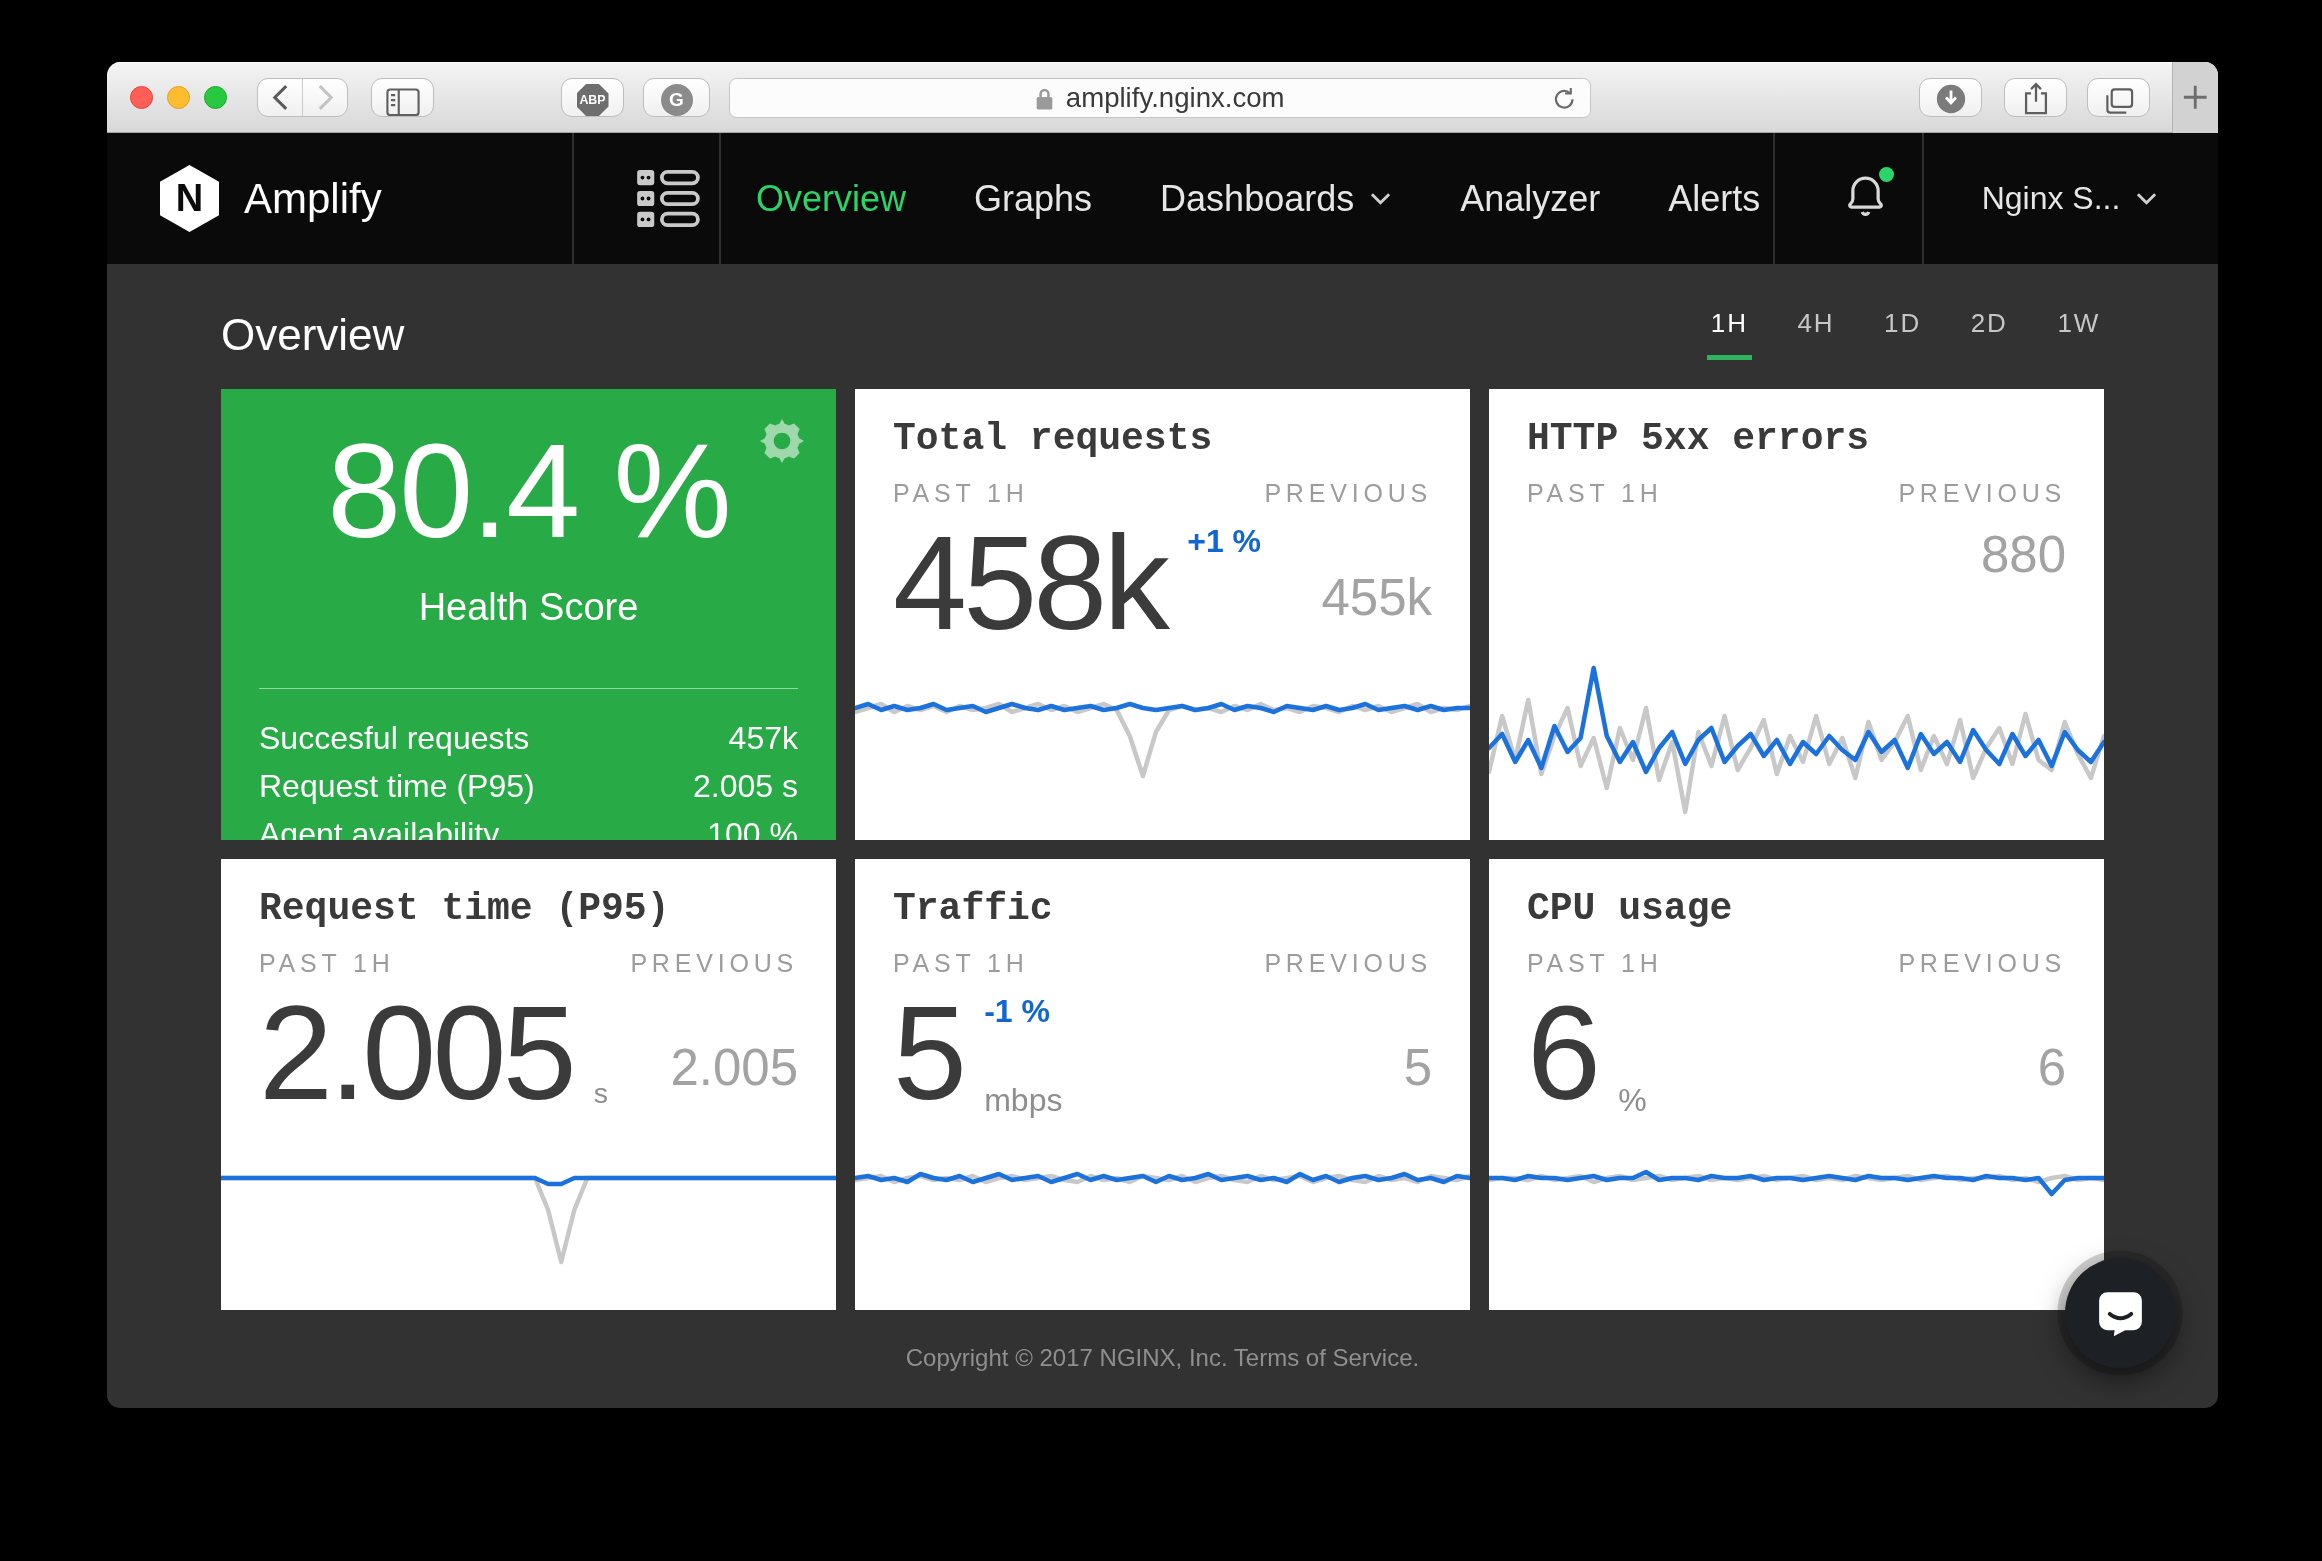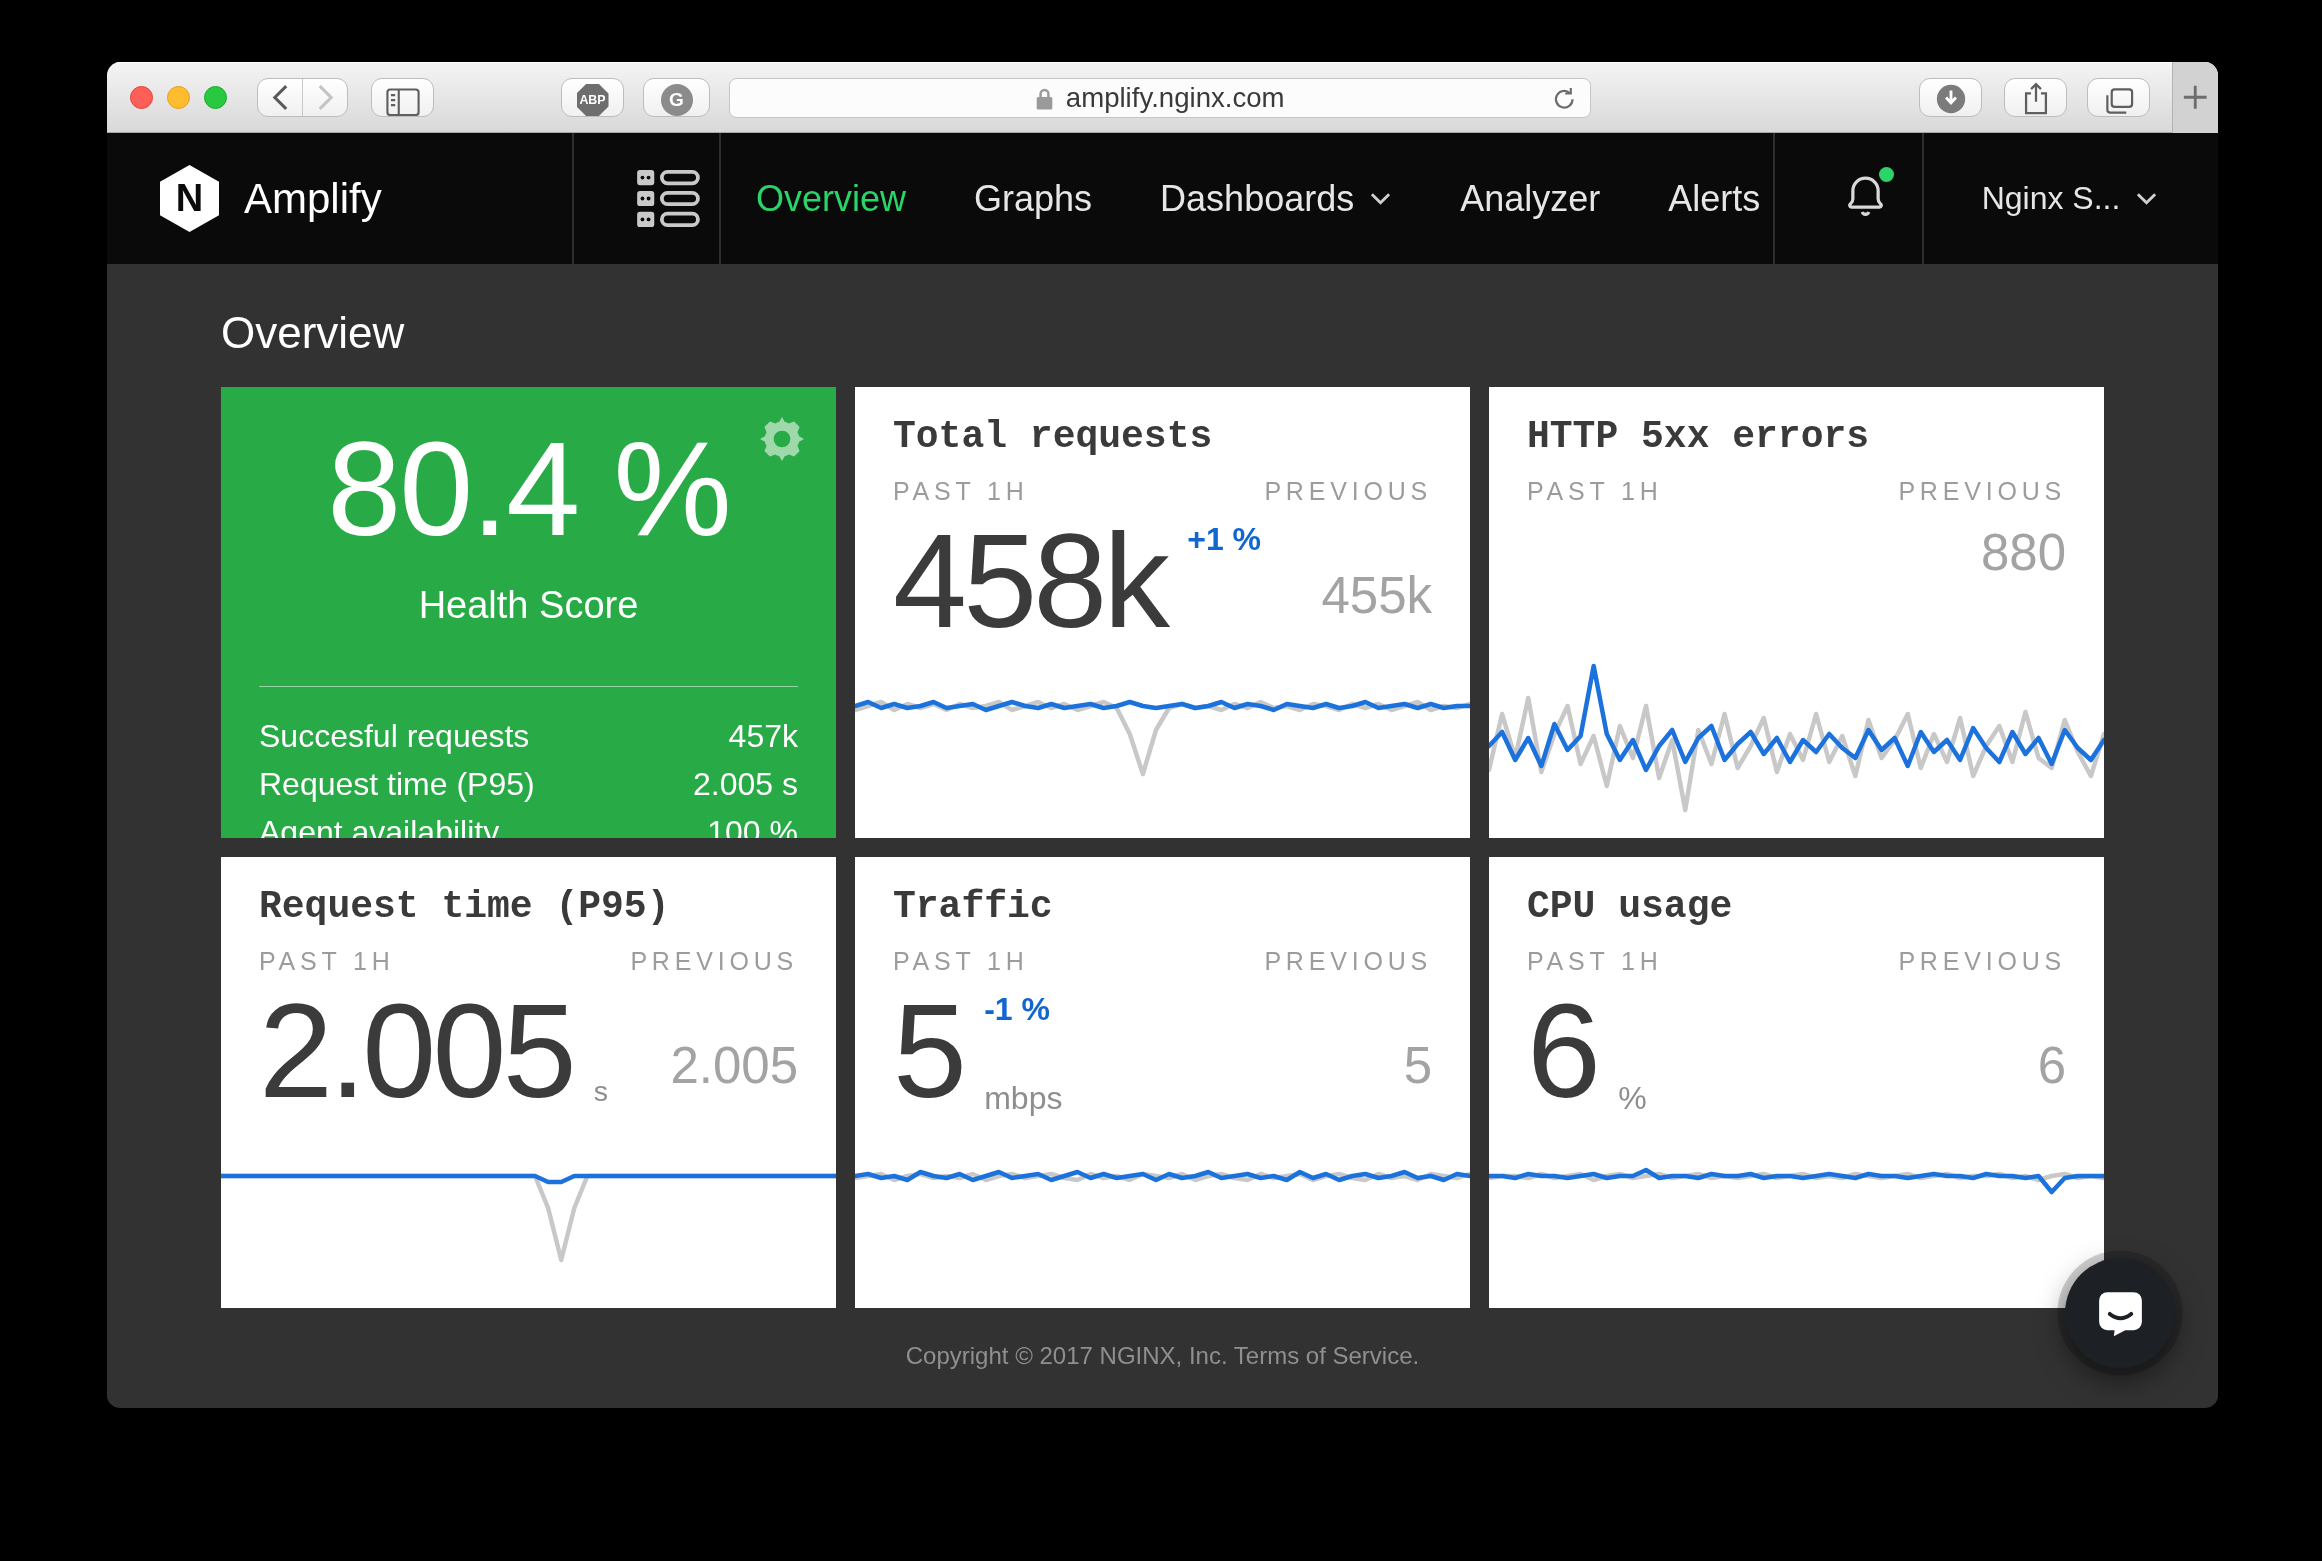--- a/index.html
+++ b/index.html
@@ -255,20 +255,27 @@
       <span>Nginx S...</span>
       <svg width="23" height="15" viewBox="0 0 16 10" fill="none" stroke="#cfcfcf" stroke-width="2">
           <polyline points="2,2 8,8 14,2"></polyline>
         </svg>
     </div>
   </div>
 
   <div class="content">
     <div class="pagehead">
       <h1 class="ptitle">Overview</h1>
+      <div class="times">
+        <span class="time active">1H</span>
+        <span class="time">4H</span>
+        <span class="time">1D</span>
+        <span class="time">2D</span>
+        <span class="time">1W</span>
+      </div>
     </div>
 
     <div class="grid">
 
       <div class="card health">
         <span class="gear">
           <svg width="44" height="44" viewBox="0 0 20 20" fill="#9fd8ab">
             <path fill-rule="evenodd" d="M10 0l1.2 2.2a8 8 0 0 1 1.9.8L15.5 2 18 4.5l-1 2.4a8 8 0 0 1 .8 1.9L20 10l-2.2 1.2a8 8 0 0 1-.8 1.9l1 2.4L15.5 18l-2.4-1a8 8 0 0 1-1.9.8L10 20l-1.2-2.2a8 8 0 0 1-1.9-.8l-2.4 1L2 15.5l1-2.4a8 8 0 0 1-.8-1.9L0 10l2.2-1.2a8 8 0 0 1 .8-1.9L2 4.5 4.5 2l2.4 1a8 8 0 0 1 1.9-.8L10 0zm0 6.2a3.8 3.8 0 1 0 0 7.6 3.8 3.8 0 0 0 0-7.6z"></path>
           </svg>
         </span>

